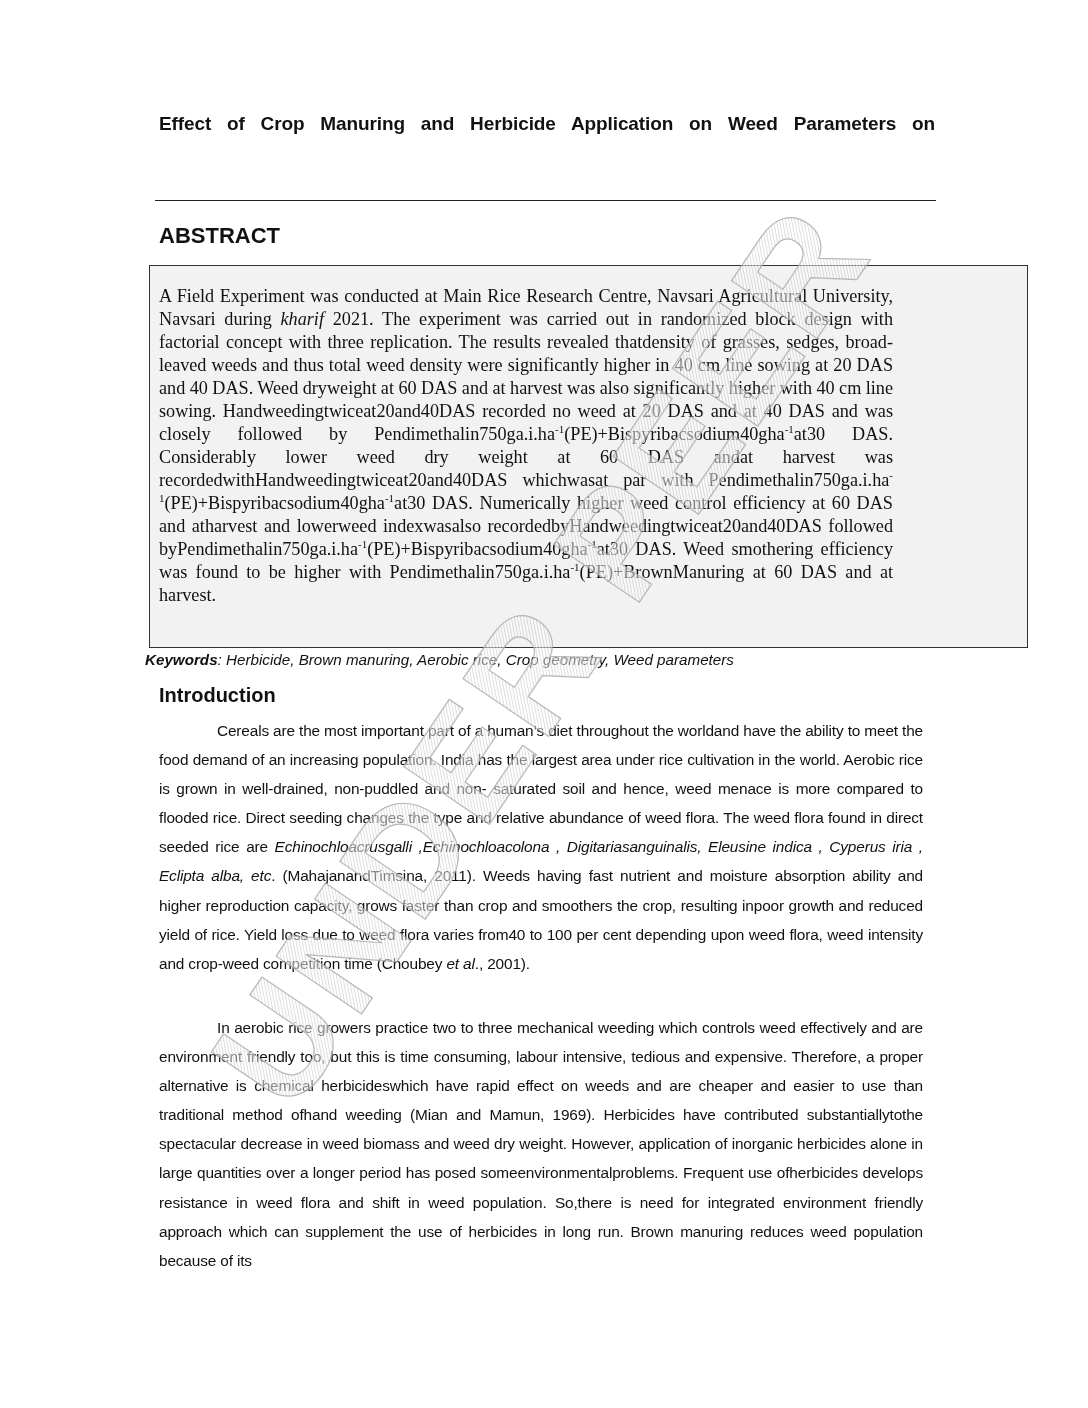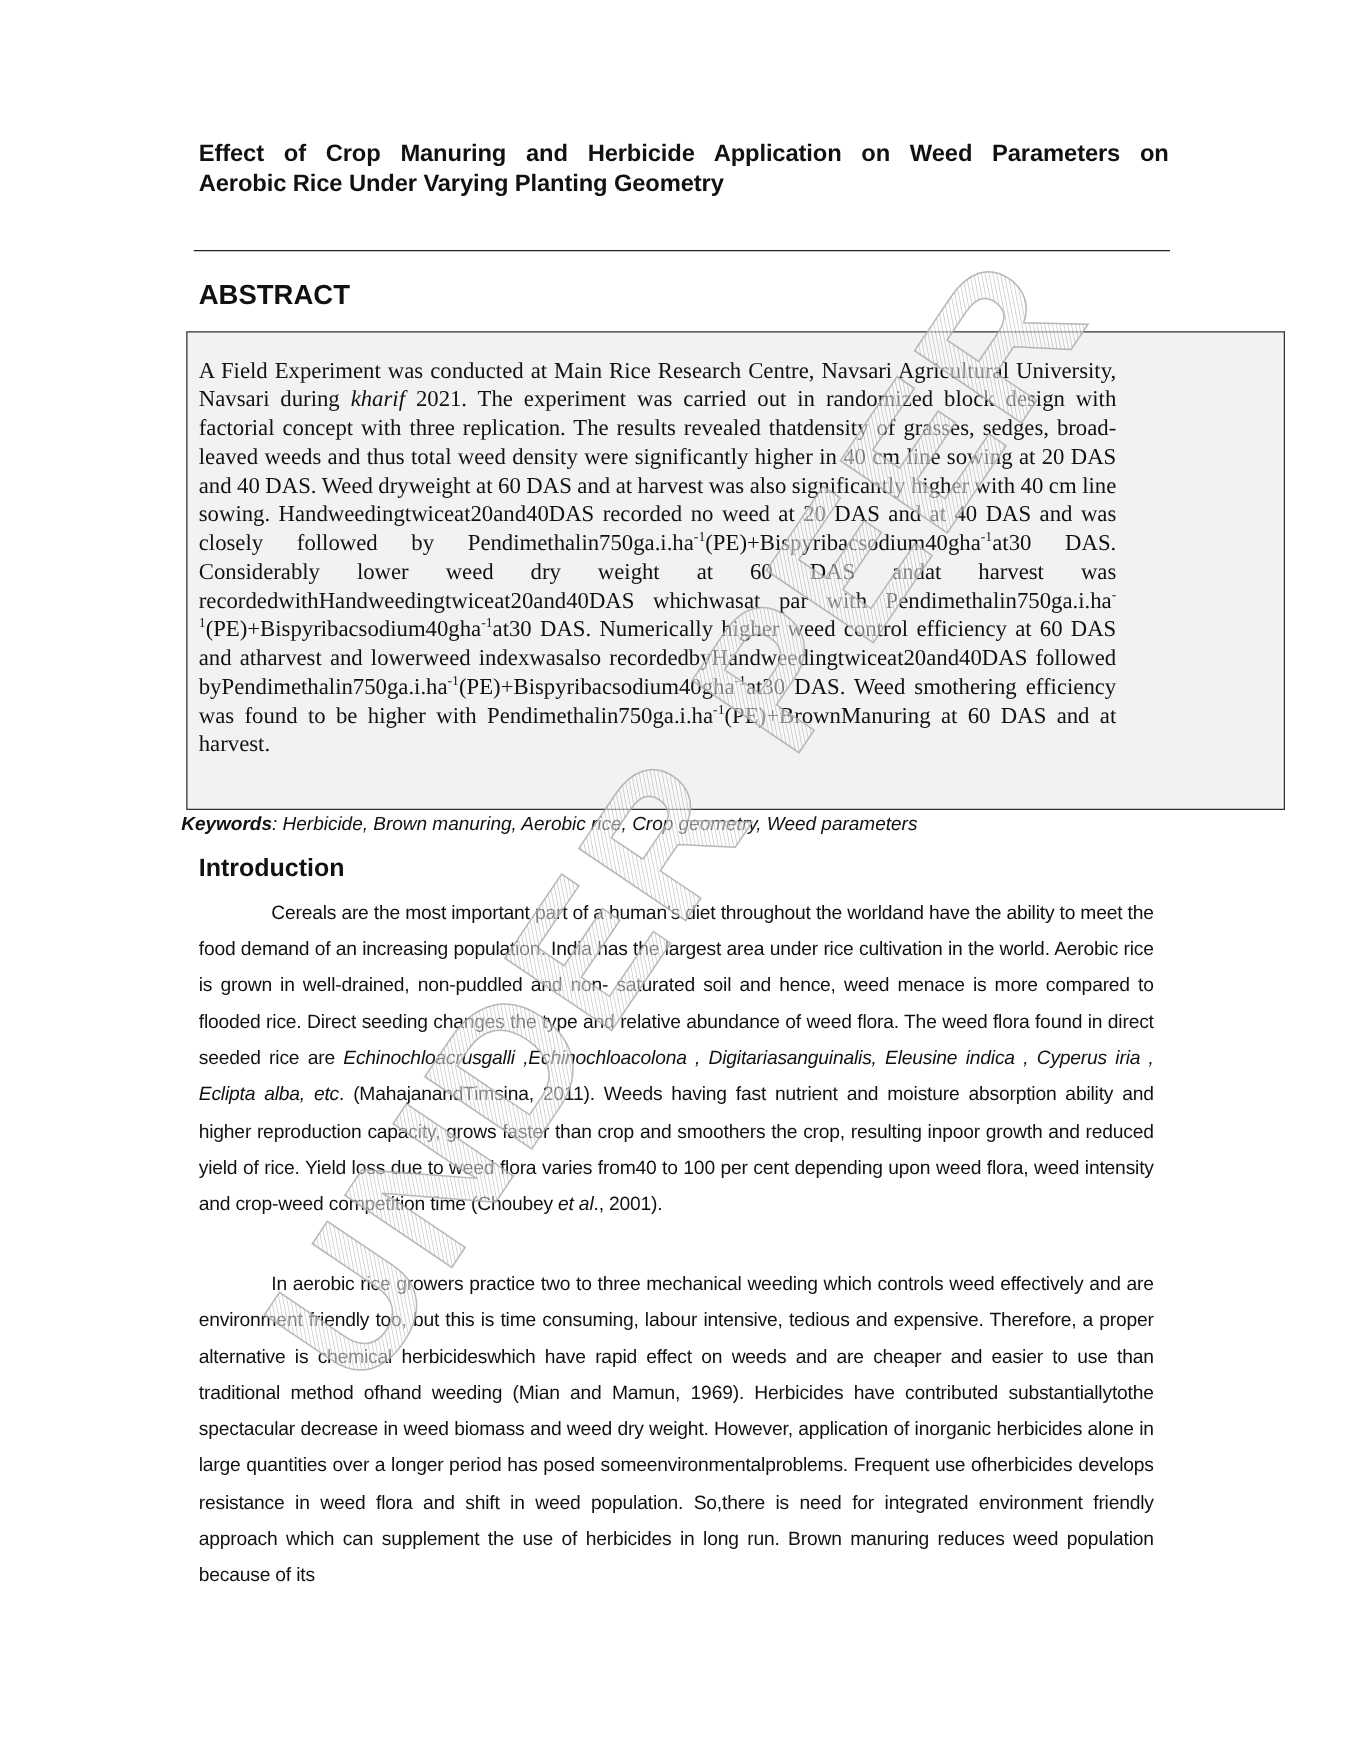--- a/index.html
+++ b/index.html
@@ -56,21 +56,20 @@
   }
   .watermark svg { width: 100%; height: 100%; overflow: visible; }
 </style>
 </head>
 <body>
 
 <div class="page">
 
   <h1 class="title">
     <span class="l1">Effect of Crop Manuring and Herbicide Application on Weed Parameters on</span>
-    <span class="l2">Aerobic Rice Under Varying Planting Geometry</span>
   </h1>
 
   <div class="rule"></div>
 
   <h2 class="abstract-head">ABSTRACT</h2>
 
   <div class="abstract-box">
     <p class="abstract-text"><span>A Field Experiment was conducted at Main Rice Research Centre, Navsari Agricultural University, Navsari during </span><i>kharif</i><span> 2021. The experiment was carried out in randomized block design with factorial concept with three replication. The results revealed thatdensity of grasses, sedges, broad-leaved weeds and thus total weed density were significantly higher in 40 cm line sowing at 20 DAS and 40 DAS. Weed dryweight at 60 DAS and at harvest was also significantly higher with 40 cm line sowing. Handweedingtwiceat20and40DAS recorded no weed at 20 DAS and at 40 DAS and was closely followed by Pendimethalin750ga.i.ha</span><sup>-1</sup><span>(PE)+Bispyribacsodium40gha</span><sup>-1</sup><span>at30 DAS. Considerably lower weed dry weight at 60 DAS andat harvest was recordedwithHandweedingtwiceat20and40DAS whichwasat par with Pendimethalin750ga.i.ha</span><sup>-1</sup><span>(PE)+Bispyribacsodium40gha</span><sup>-1</sup><span>at30 DAS. Numerically higher weed control efficiency at 60 DAS and atharvest and lowerweed indexwasalso recordedbyHandweedingtwiceat20and40DAS followed byPendimethalin750ga.i.ha</span><sup>-1</sup><span>(PE)+Bispyribacsodium40gha</span><sup>-1</sup><span>at30 DAS. Weed smothering efficiency was found to be higher with Pendimethalin750ga.i.ha</span><sup>-1</sup><span>(PE)+BrownManuring at 60 DAS and at harvest.</span></p>
   </div>
 

